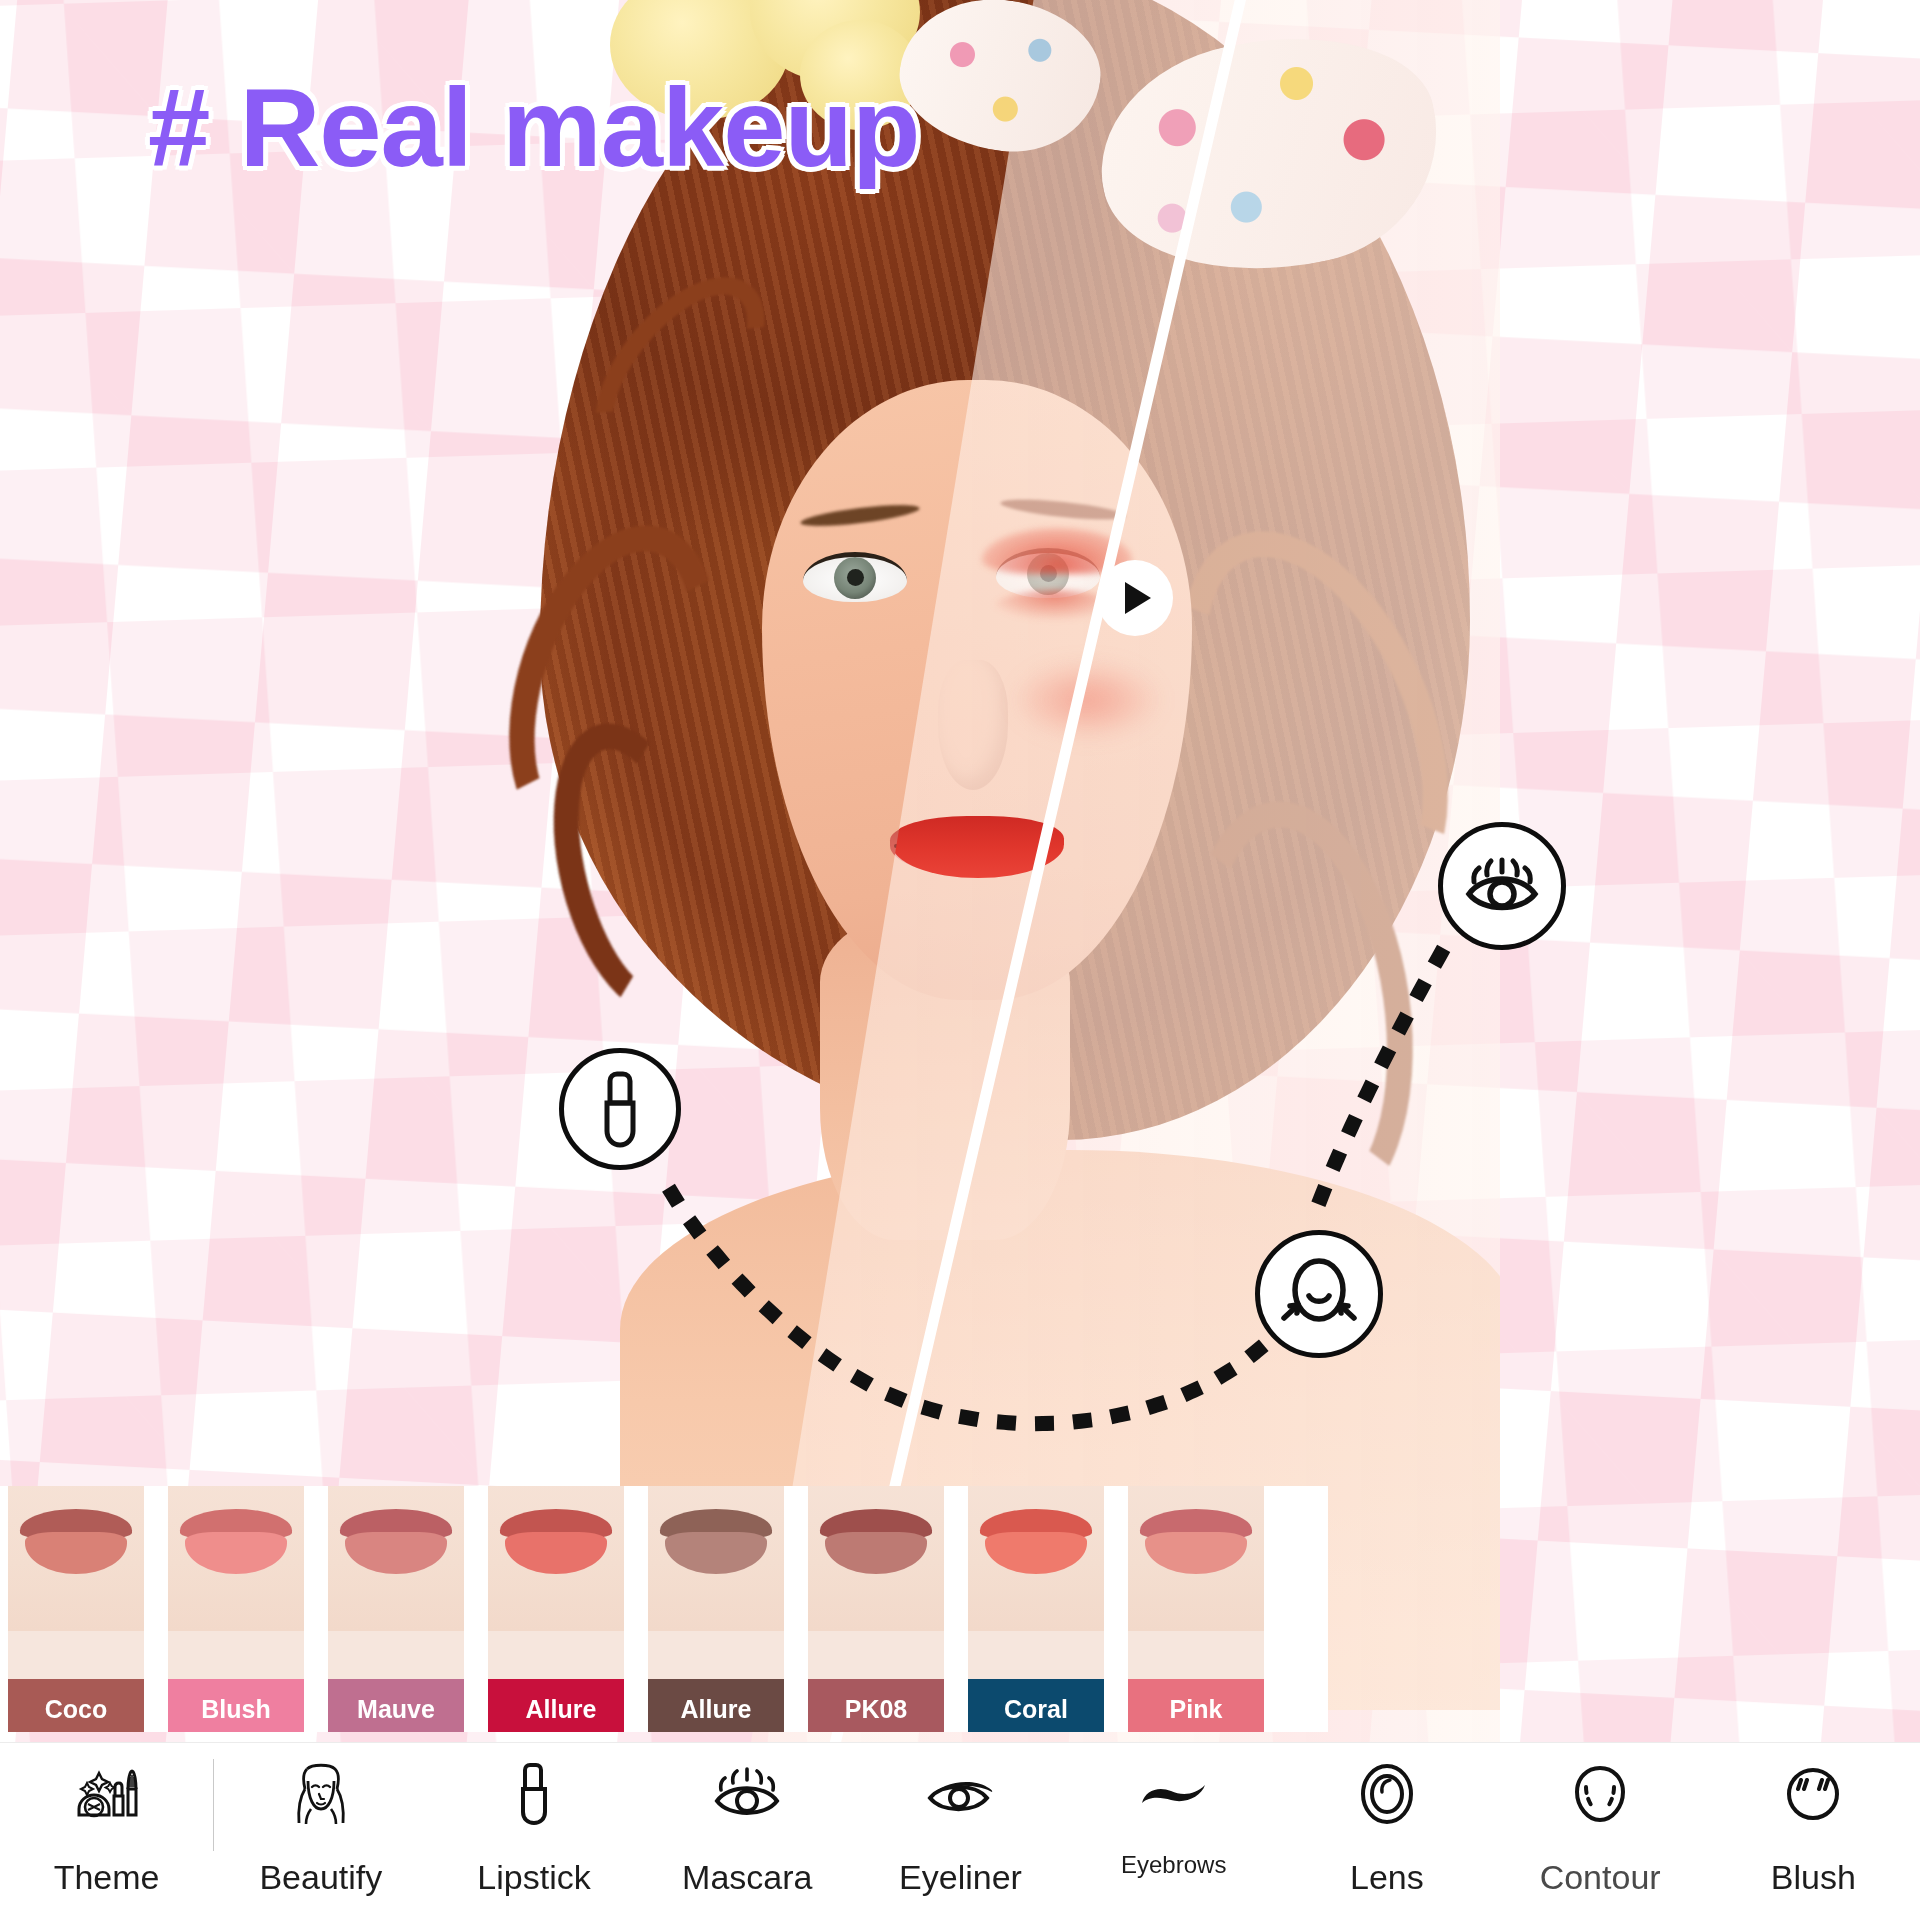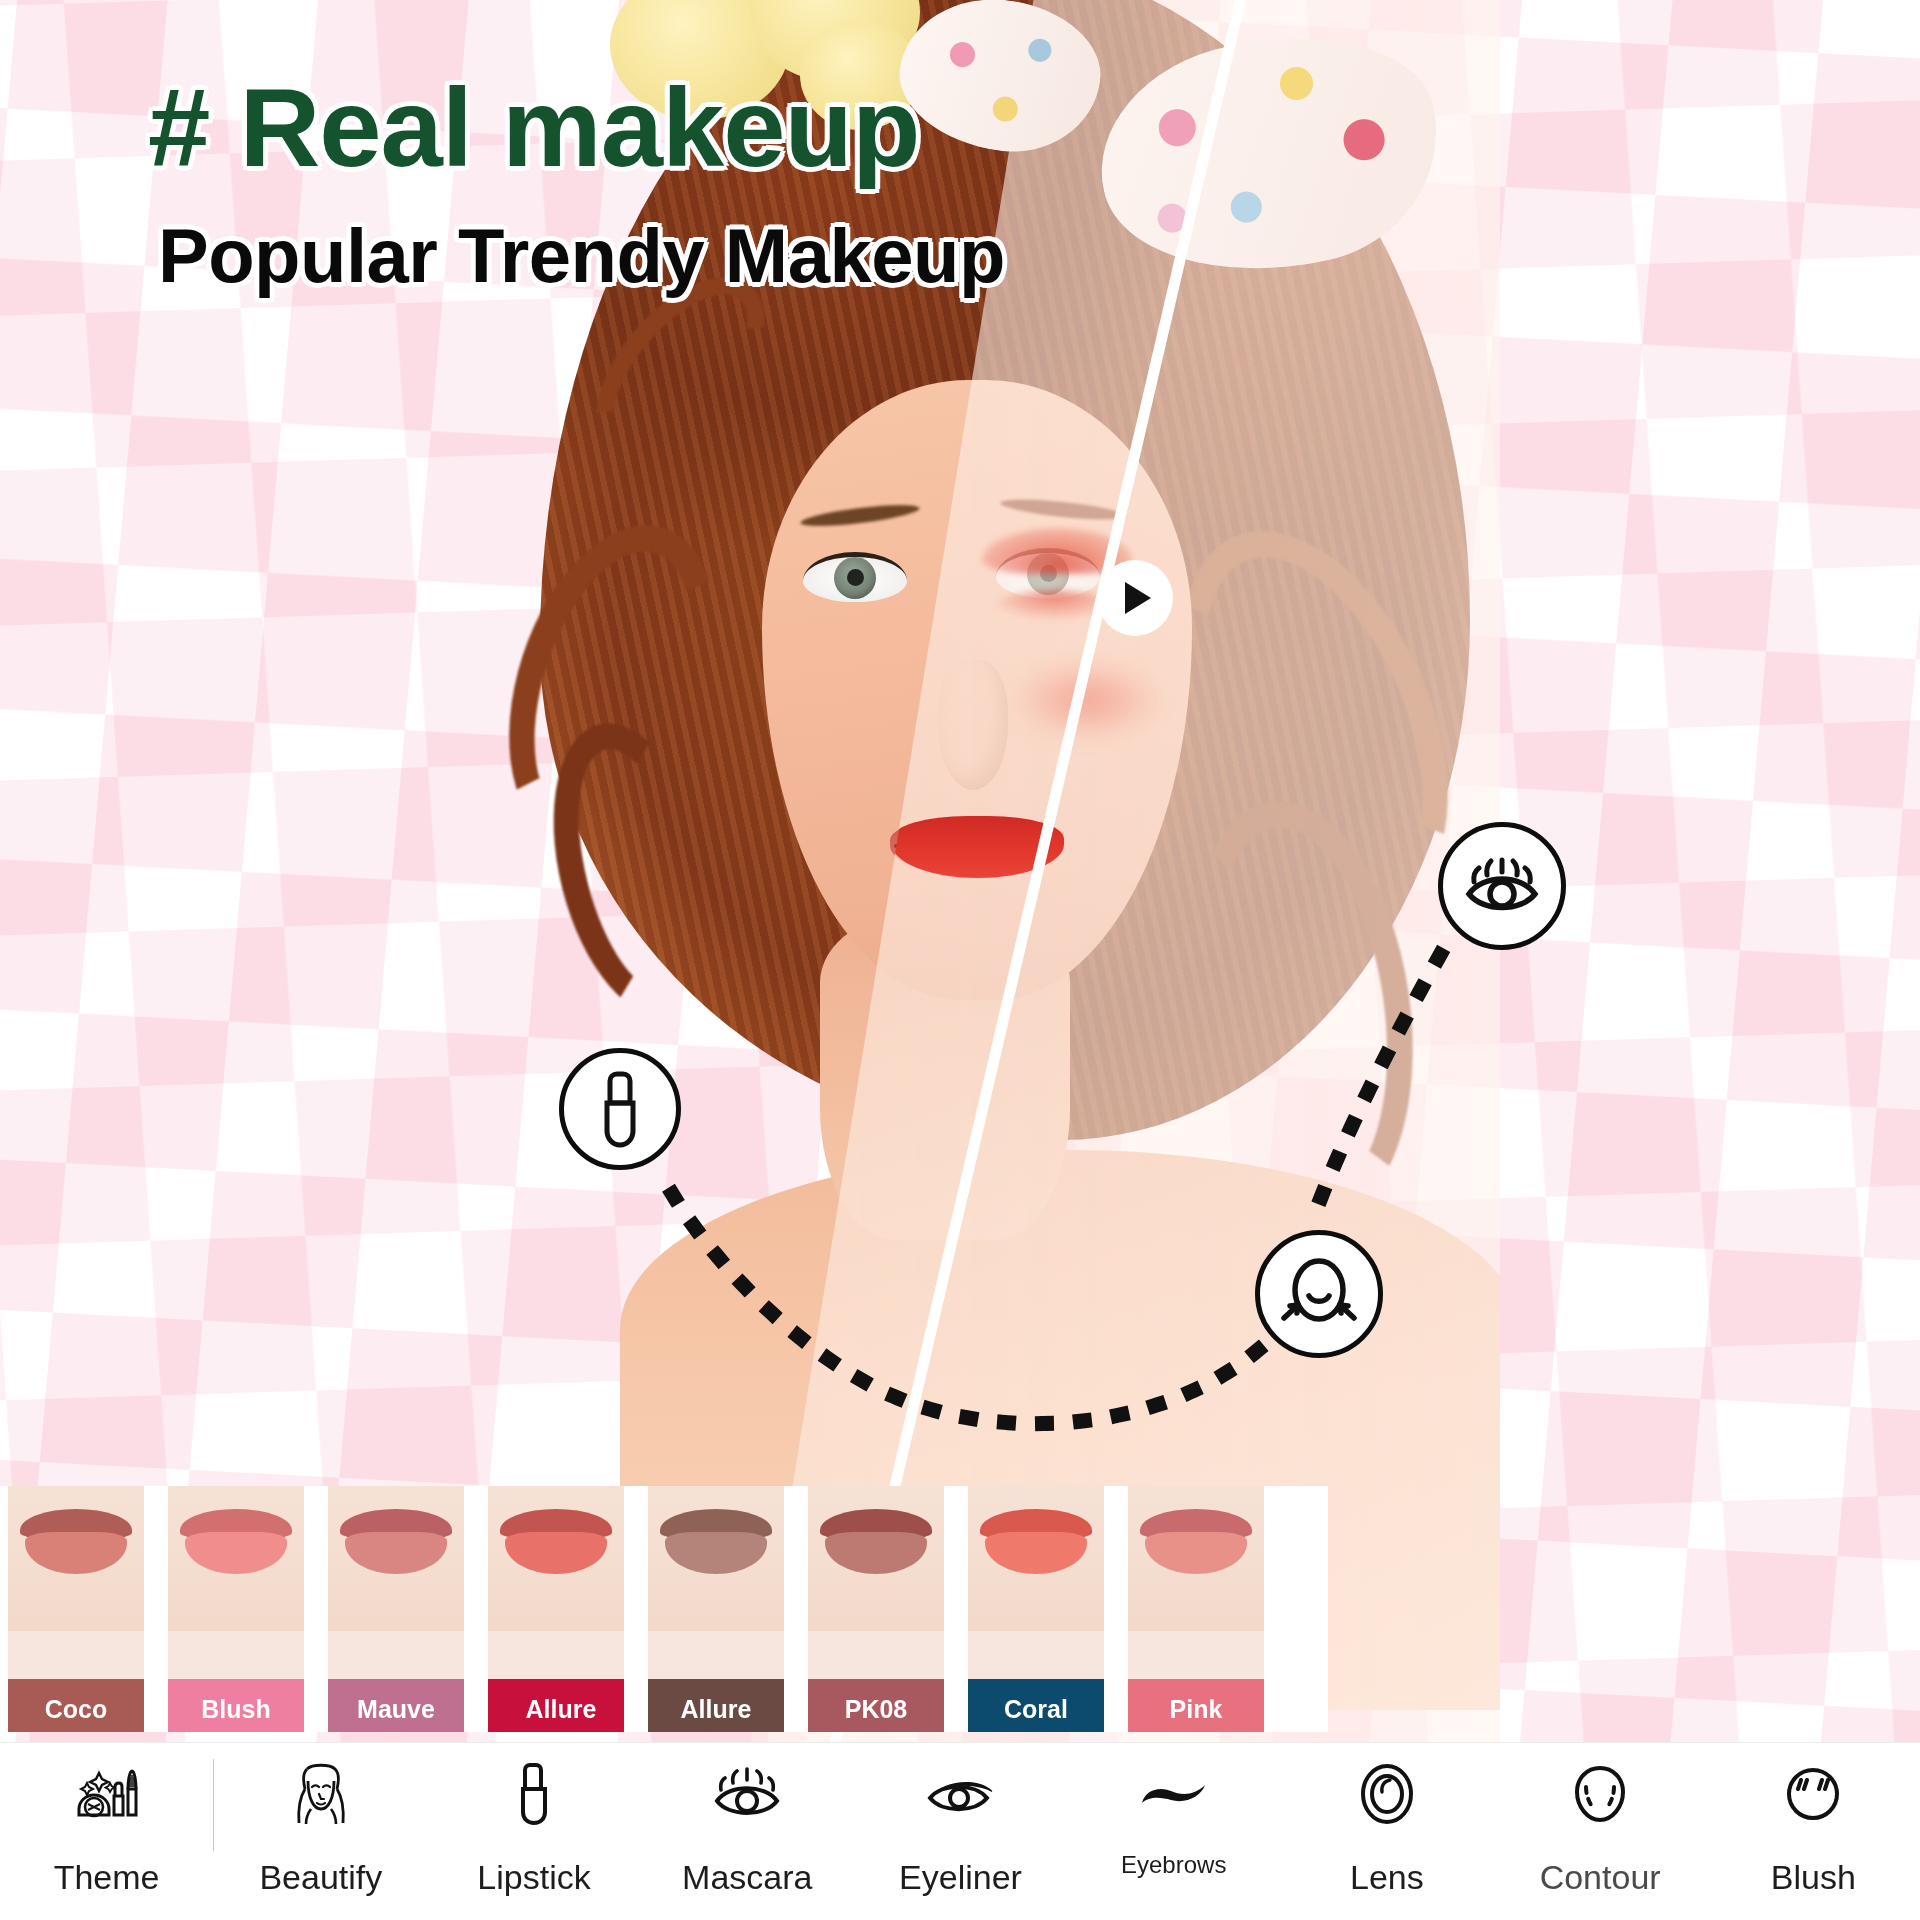--- a/index.html
+++ b/index.html
@@ -254,21 +254,21 @@
   
   .headings {
     position: absolute;
     left: 0; top: 72px;
     width: 1920px;
     pointer-events: none;
   }
   .title-main {
     font-size: 112px;
     font-weight: 700;
-    color: #14532d;
+    color: #8b5cf6;
     letter-spacing: -1px;
     margin-left: 148px;
     line-height: 1.0;
     text-shadow:
       -4px -4px 0 #fff, 4px -4px 0 #fff, -4px 4px 0 #fff, 4px 4px 0 #fff,
       0 -5px 0 #fff, 0 5px 0 #fff, -5px 0 0 #fff, 5px 0 0 #fff;
   }
   .title-sub {
     font-size: 76px;
     font-weight: 700;
@@ -475,21 +475,20 @@
         <path d="M8 60 L22 47" stroke="#111" stroke-width="5.5" stroke-linecap="round"></path>
         <path d="M22 47 L14 48 M22 47 L21 55" stroke="#111" stroke-width="5.5" stroke-linecap="round"></path>
         <path d="M78 60 L64 47" stroke="#111" stroke-width="5.5" stroke-linecap="round"></path>
         <path d="M64 47 L72 48 M64 47 L65 55" stroke="#111" stroke-width="5.5" stroke-linecap="round"></path>
       </svg>
     </span>
   </div>
 
   <div class="headings">
     <div class="title-main"># Real makeup</div>
-    <div class="title-sub">Popular Trendy Makeup</div>
   </div>
 
   <div class="swatch-strip" id="swatch-strip">
       <div class="swatch">
         <div class="sw-skin"></div>
         <div class="sw-lips">
           <div class="upper" style="background: rgb(176, 92, 87);"></div>
           <div class="lower" style="background: rgb(217, 129, 118);"></div>
         </div>
         <div class="sw-label" style="background: rgb(168, 90, 85);">Coco</div>

